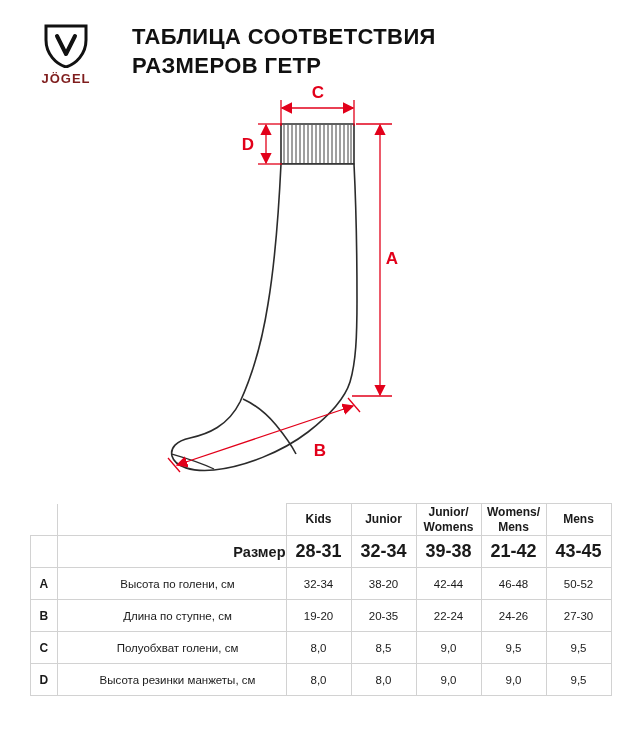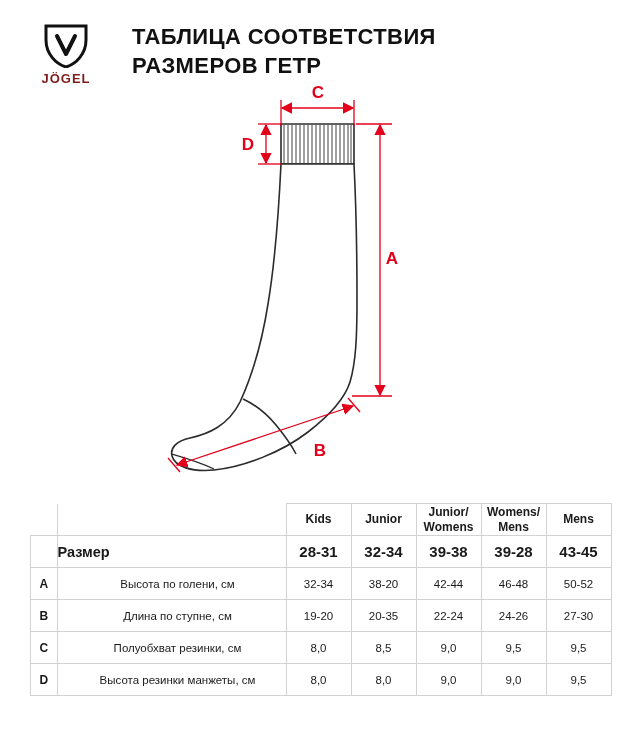--- a/index.html
+++ b/index.html
@@ -90,25 +90,25 @@
 
   .hdr-row td {
     height: 44px;
     font-weight: bold;
     font-size: 12px;
     line-height: 1.25;
   }
   .hdr-blank-left { border-top: none !important; border-left: none !important; }
   .size-row td {
     font-weight: bold;
-    font-size: 15px;
+    font-size: 18px;
     height: 34px;
   }
   .size-row .col-param {
-    text-align: left;
+    text-align: right;
     padding-left: 0 !important;
     font-size: 14.5px;
   }
 </style>
 </head>
 <body>
 
 <div class="page">
 
   <div class="header">
@@ -231,21 +231,21 @@
             <div></div>
           </td>
         </tr>
 
         <tr class="size-row">
           <td class="col-letter"></td>
           <td class="col-param">Размер</td>
           <td class="col-val">28-31</td>
           <td class="col-val">32-34</td>
           <td class="col-val">39-38</td>
-          <td class="col-val">39-28</td>
+          <td class="col-val">21-42</td>
           <td class="col-val">43-45</td>
         </tr>
 
         <tr>
           <td class="col-letter">A</td>
           <td class="col-param">Высота по голени, см</td>
           <td class="col-val">32-34</td>
           <td class="col-val">38-20</td>
           <td class="col-val">42-44</td>
           <td class="col-val">46-48</td>
@@ -257,21 +257,21 @@
           <td class="col-param">Длина по ступне, см</td>
           <td class="col-val">19-20</td>
           <td class="col-val">20-35</td>
           <td class="col-val">22-24</td>
           <td class="col-val">24-26</td>
           <td class="col-val">27-30</td>
         </tr>
 
         <tr>
           <td class="col-letter">C</td>
-          <td class="col-param">Полуобхват резинки, см</td>
+          <td class="col-param">Полуобхват голени, см</td>
           <td class="col-val">8,0</td>
           <td class="col-val">8,5</td>
           <td class="col-val">9,0</td>
           <td class="col-val">9,5</td>
           <td class="col-val">9,5</td>
         </tr>
 
         <tr>
           <td class="col-letter">D</td>
           <td class="col-param">Высота резинки манжеты, см</td>

